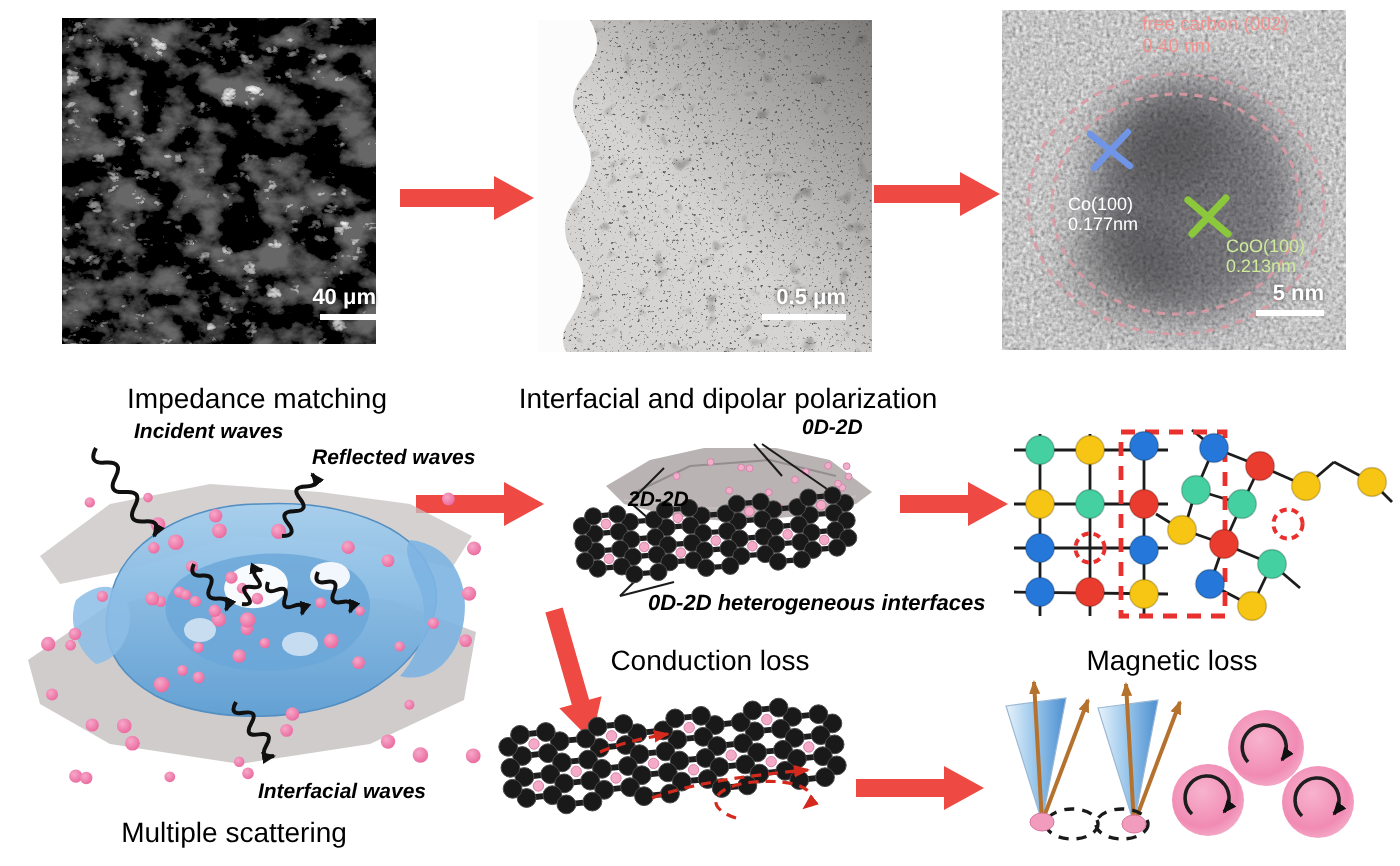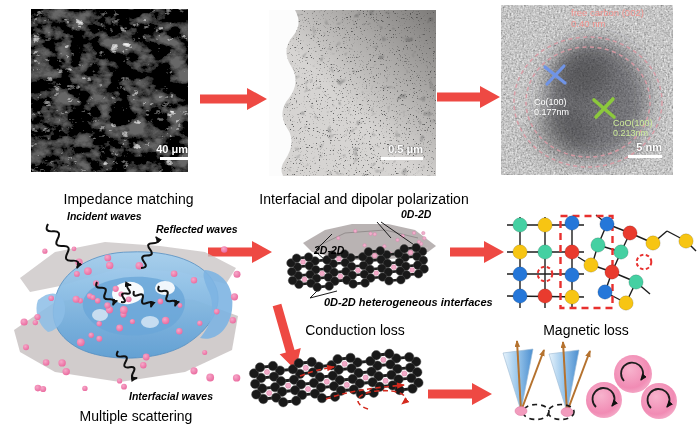--- a/index.html
+++ b/index.html
@@ -112,21 +112,21 @@
   <div class="ann" style="left:613px;top:118px;width:54px;color:#cdeb9a;font-size:9px">
     <div>CoO(100)</div>
     <div>0.213nm</div>
   </div>
 
   <div class="lab title" style="left:36px;top:192px;width:185px">Impedance matching</div>
   <div class="lab title" style="left:244px;top:192px;width:240px">Interfacial and dipolar polarization</div>
   <div class="lab it" style="left:27px;top:211px">Incident waves</div>
   <div class="lab it" style="left:116px;top:224px">Reflected waves</div>
   <div class="lab it" style="left:76px;top:391px;width:110px;text-align:center">Interfacial waves</div>
-  <div class="lab title" style="left:46px;top:409px;width:180px">Multiple scattering</div>
+  <div class="lab title" style="left:27px;top:409px;width:180px">Multiple scattering</div>
   <div class="lab it" style="left:361px;top:209px">0D-2D</div>
   <div class="lab it" style="left:274px;top:245px">2D-2D</div>
   <div class="lab it" style="left:284px;top:296px;width:172px;font-size:11px">0D-2D heterogeneous interfaces</div>
   <div class="lab title" style="left:506px;top:323px;width:160px">Magnetic loss</div>
   <div class="lab title" style="left:275px;top:323px;width:160px">Conduction loss</div>
 
   <svg id="scene" width="700" height="433">
     <defs>
       <marker id="mBlack" markerWidth="8" markerHeight="7" refX="6" refY="3" orient="auto" markerUnits="userSpaceOnUse">
         <path d="M0,0 L7,3 L0,6 Z" fill="#101010"></path>

